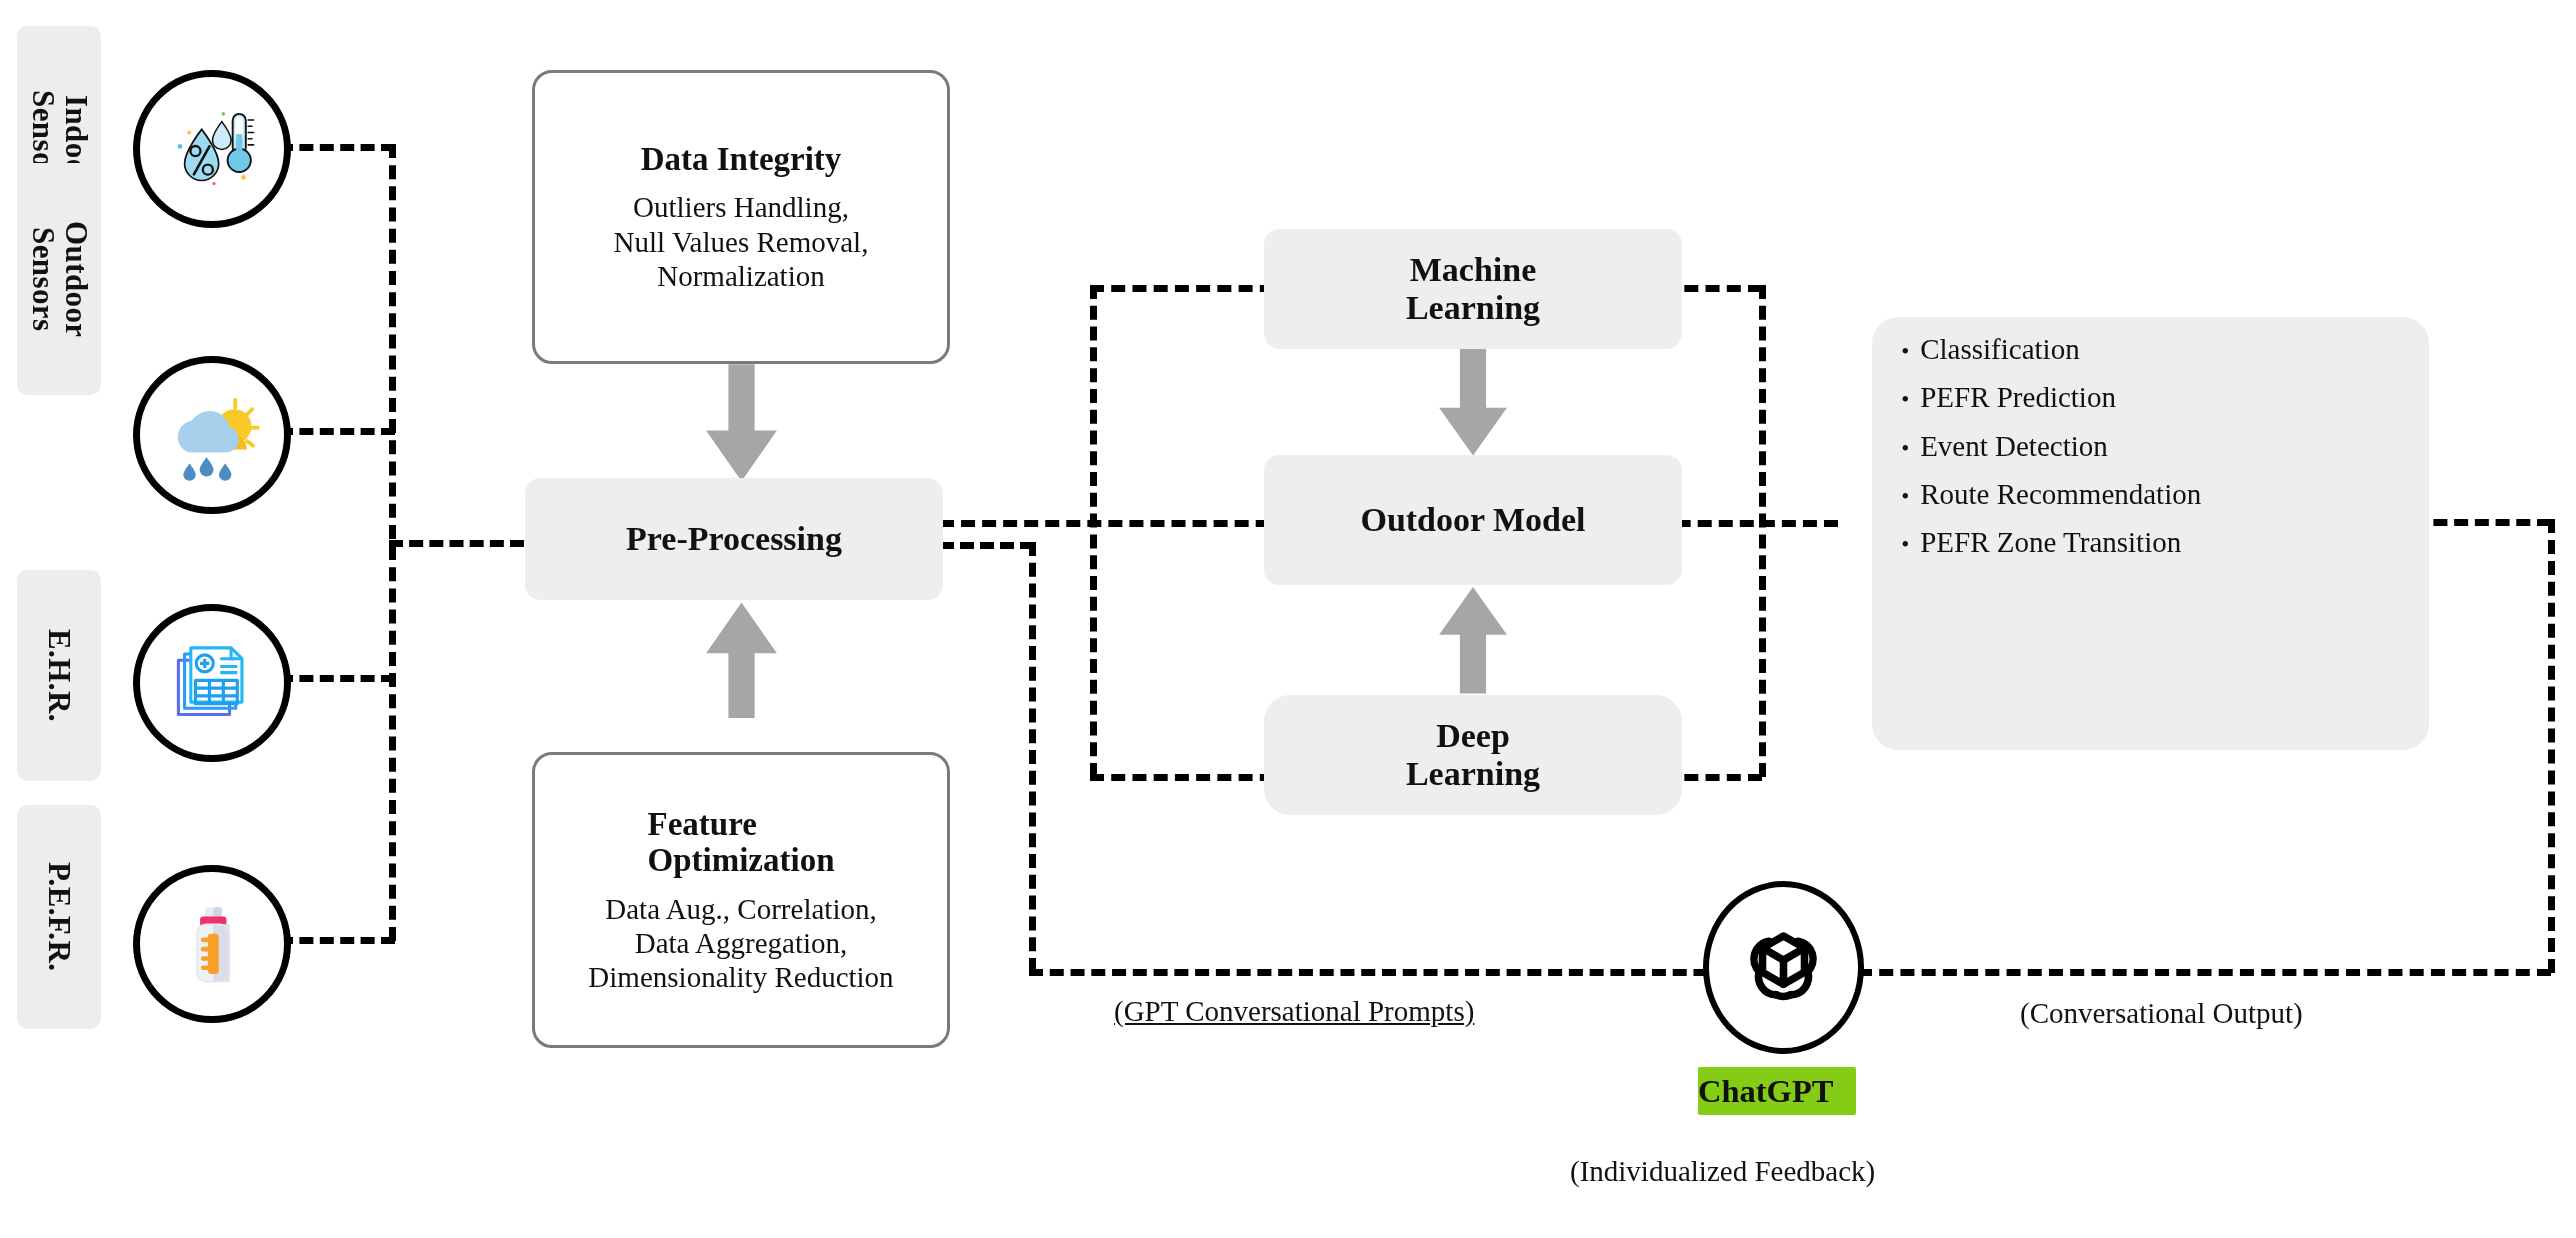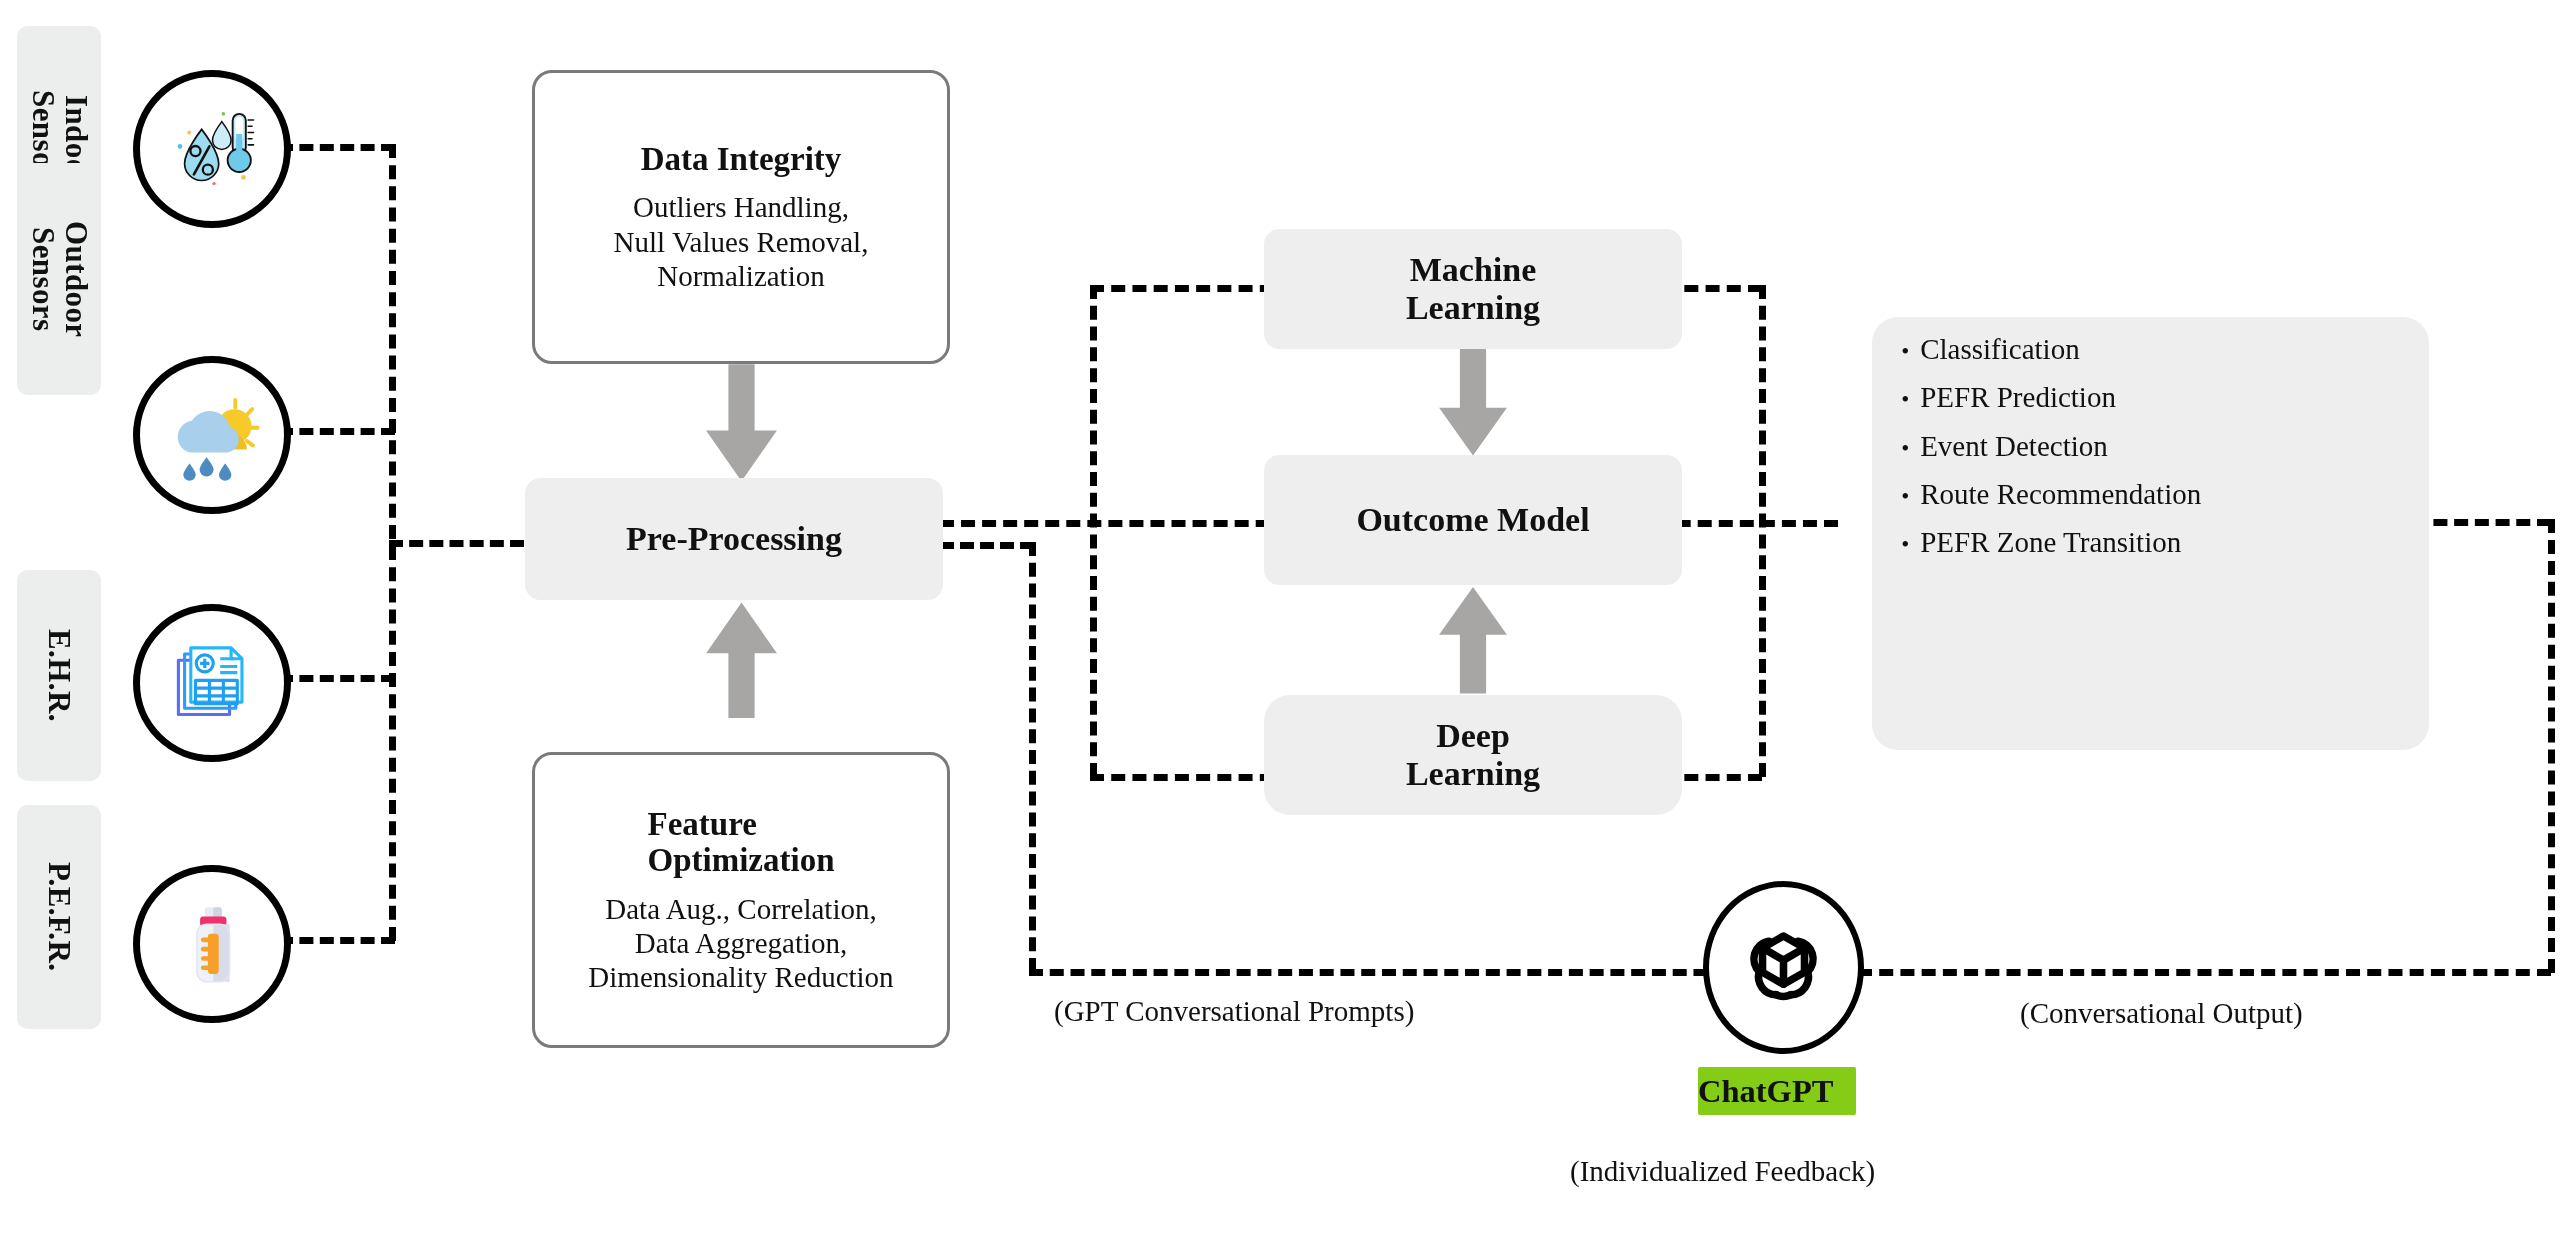--- a/index.html
+++ b/index.html
@@ -216,21 +216,21 @@
       <div>Machine</div>
       <div>Learning</div>
     </div>
   </div>
 
   <svg class="arrw" style="left:1436px;top:349px;" width="74" height="108" viewBox="0 0 96 140">
     <polygon points="31,0 65,0 65,76 92,76 48,138 4,76 31,76" fill="#a8a6a4"></polygon>
   </svg>
 
   <div class="abs pill" style="left:1264px;top:455px;width:418px;height:130px;">
-    <div class="t">Outcome Model</div>
+    <div class="t">Outdoor Model</div>
   </div>
 
   <svg class="arrw" style="left:1436px;top:587px;" width="74" height="108" viewBox="0 0 96 140">
     <polygon points="48,0 92,62 65,62 65,138 31,138 31,62 4,62" fill="#a8a6a4"></polygon>
   </svg>
 
   <div class="abs pill" style="left:1264px;top:695px;width:418px;height:120px;border-radius:26px;">
     <div class="t">
       <div>Deep</div>
       <div>Learning</div>
@@ -273,18 +273,18 @@
         <path d="M27 54 a17 17 0 0 0 16 22"></path>
         <path d="M73 54 a17 17 0 0 1 -16 22"></path>
         <path d="M43 76 a17 17 0 0 0 14 0"></path>
       </g>
     </svg>
   </div>
   <div class="abs gptchip" style="left:1698px;top:1067px;width:158px;height:48px;">
     <span>ChatGPT</span>
   </div>
 
-  <div class="abs caption" style="left:1054px;top:995px;">(GPT Conversational Prompts)</div>
+  <div class="abs caption" style="left:1114px;top:995px;text-decoration:underline;">(GPT Conversational Prompts)</div>
   <div class="abs caption" style="left:2020px;top:997px;">(Conversational Output)</div>
   <div class="abs caption" style="left:1570px;top:1155px;">(Individualized Feedback)</div>
 
 </div>
 
 
 </body></html>

